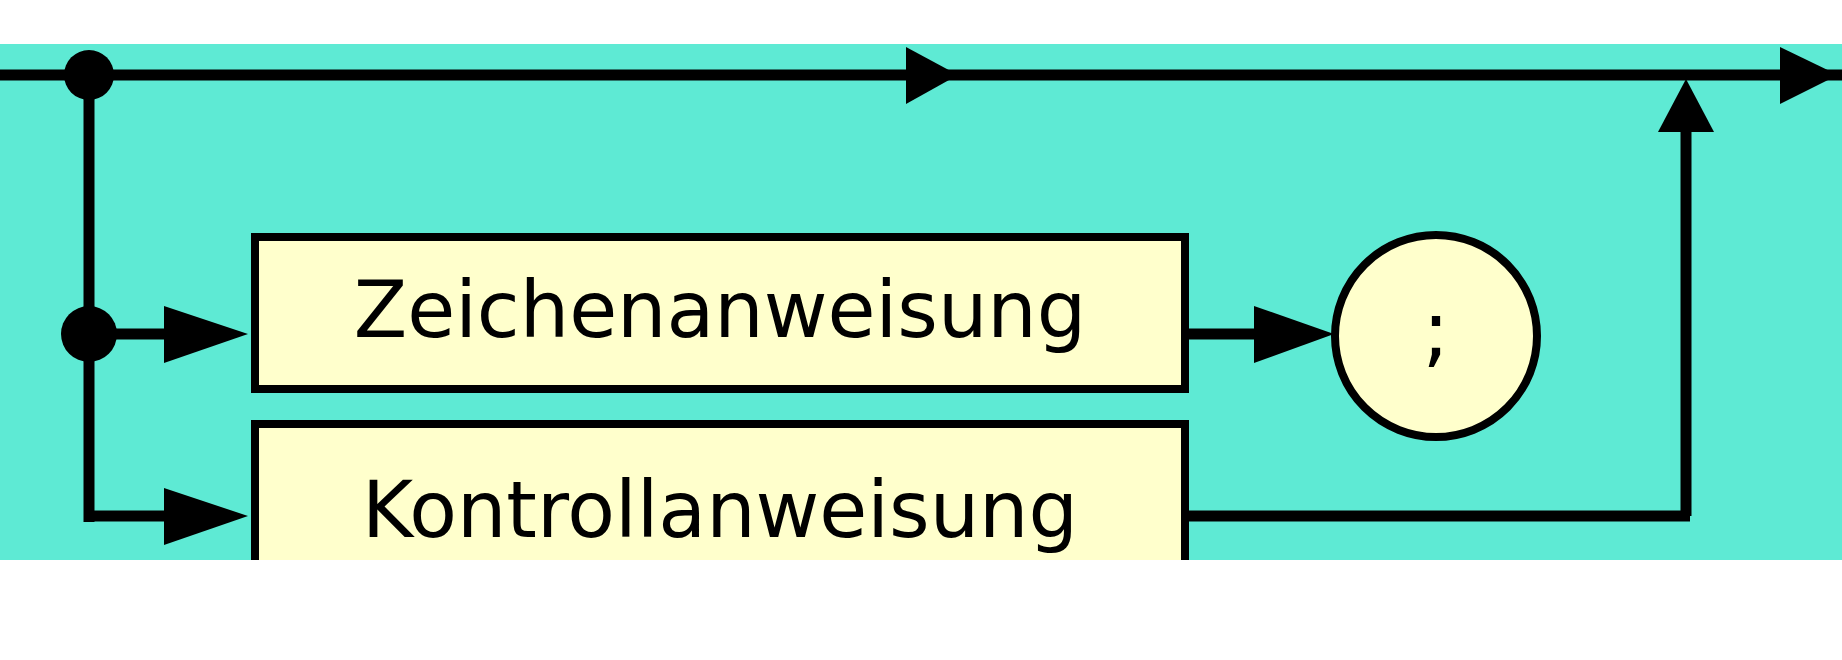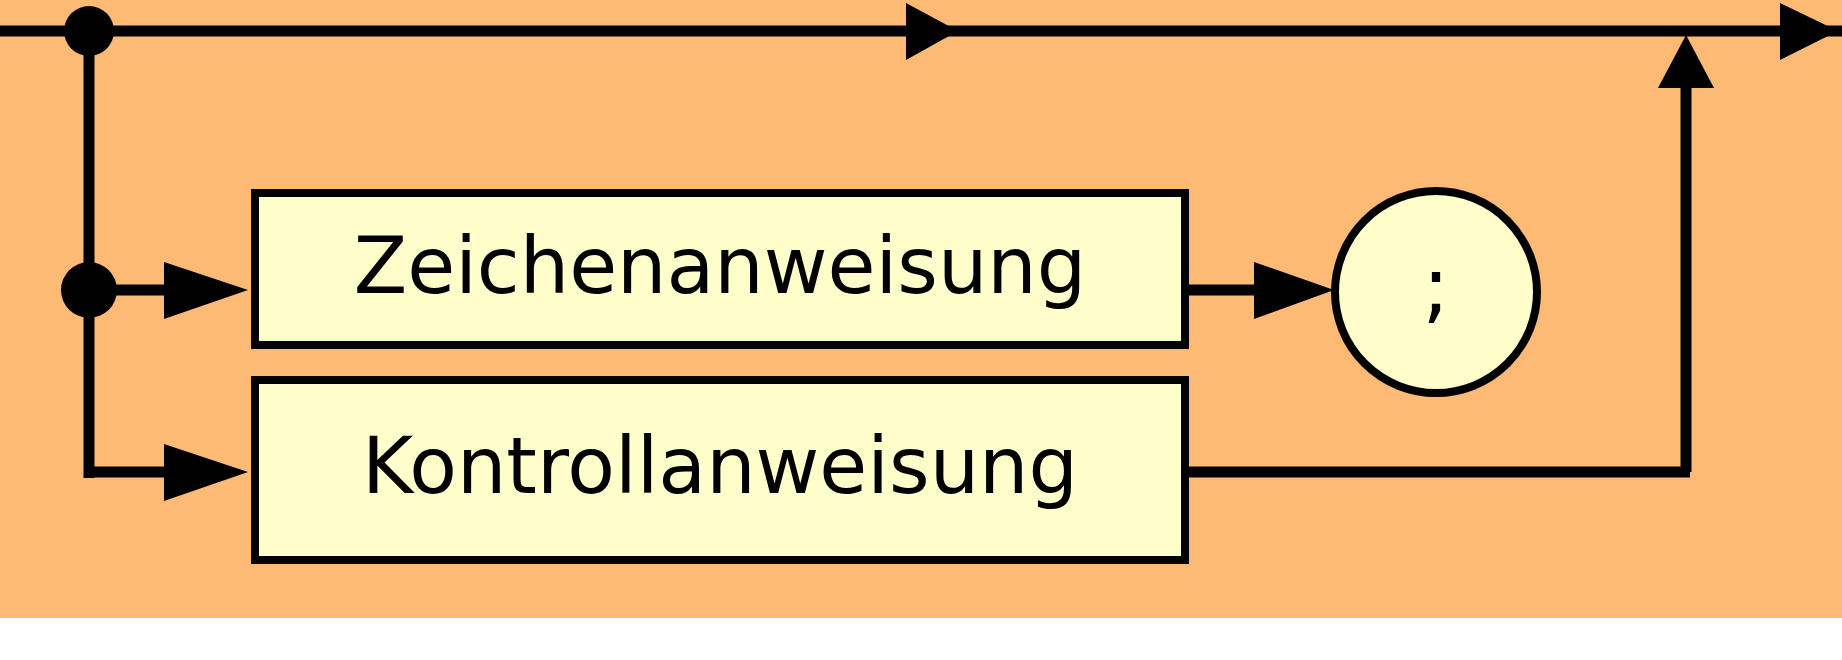--- a/index.html
+++ b/index.html
@@ -6,23 +6,24 @@
     margin: 0;
     padding: 0;
     background: #ffffff;
   }
   body {
     font-family: "DejaVu Sans", "Liberation Sans", sans-serif;
   }
   #diagram-root {
     position: relative;
     width: 1842px;
-    height: 618px;
-    background: #fdba74;
+    height: 516px;
+    background: #5eead4;
     overflow: hidden;
+    margin-top: 44px;
   }
   svg.railroad {
     display: block;
     width: 1842px;
     height: 660px;
   }
   .node-box {
     fill: #ffffcc;
     stroke: #000000;
     stroke-width: 8;

